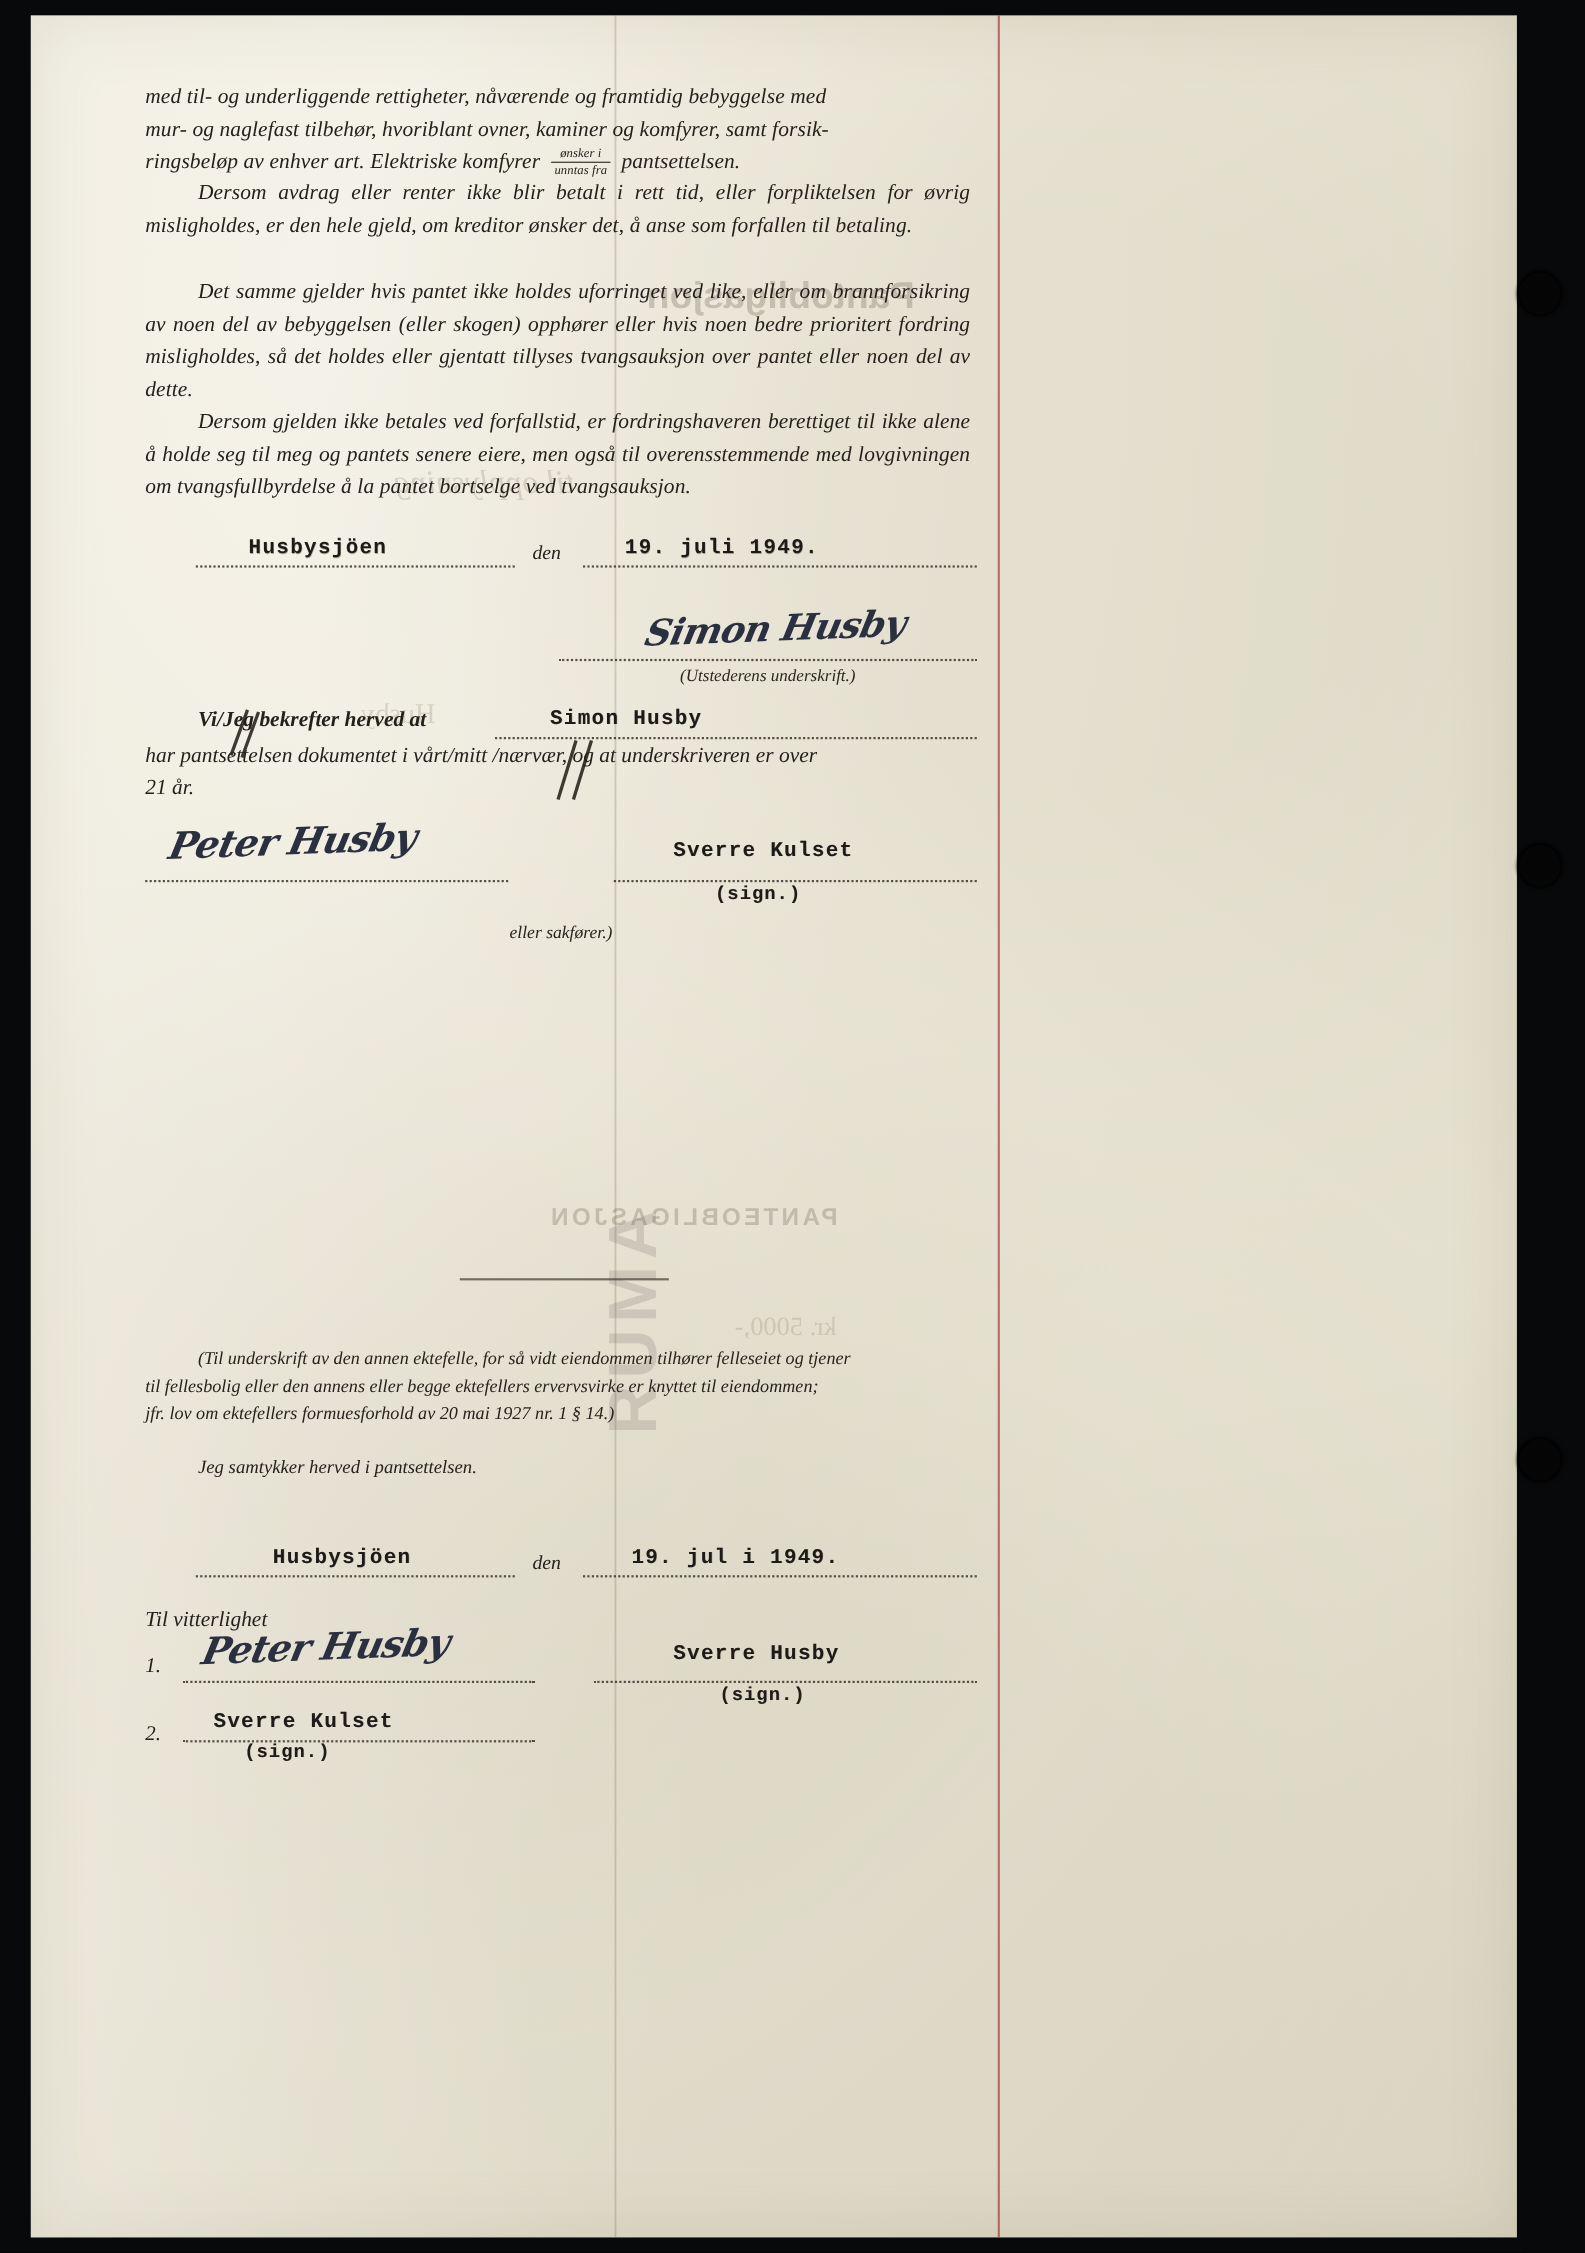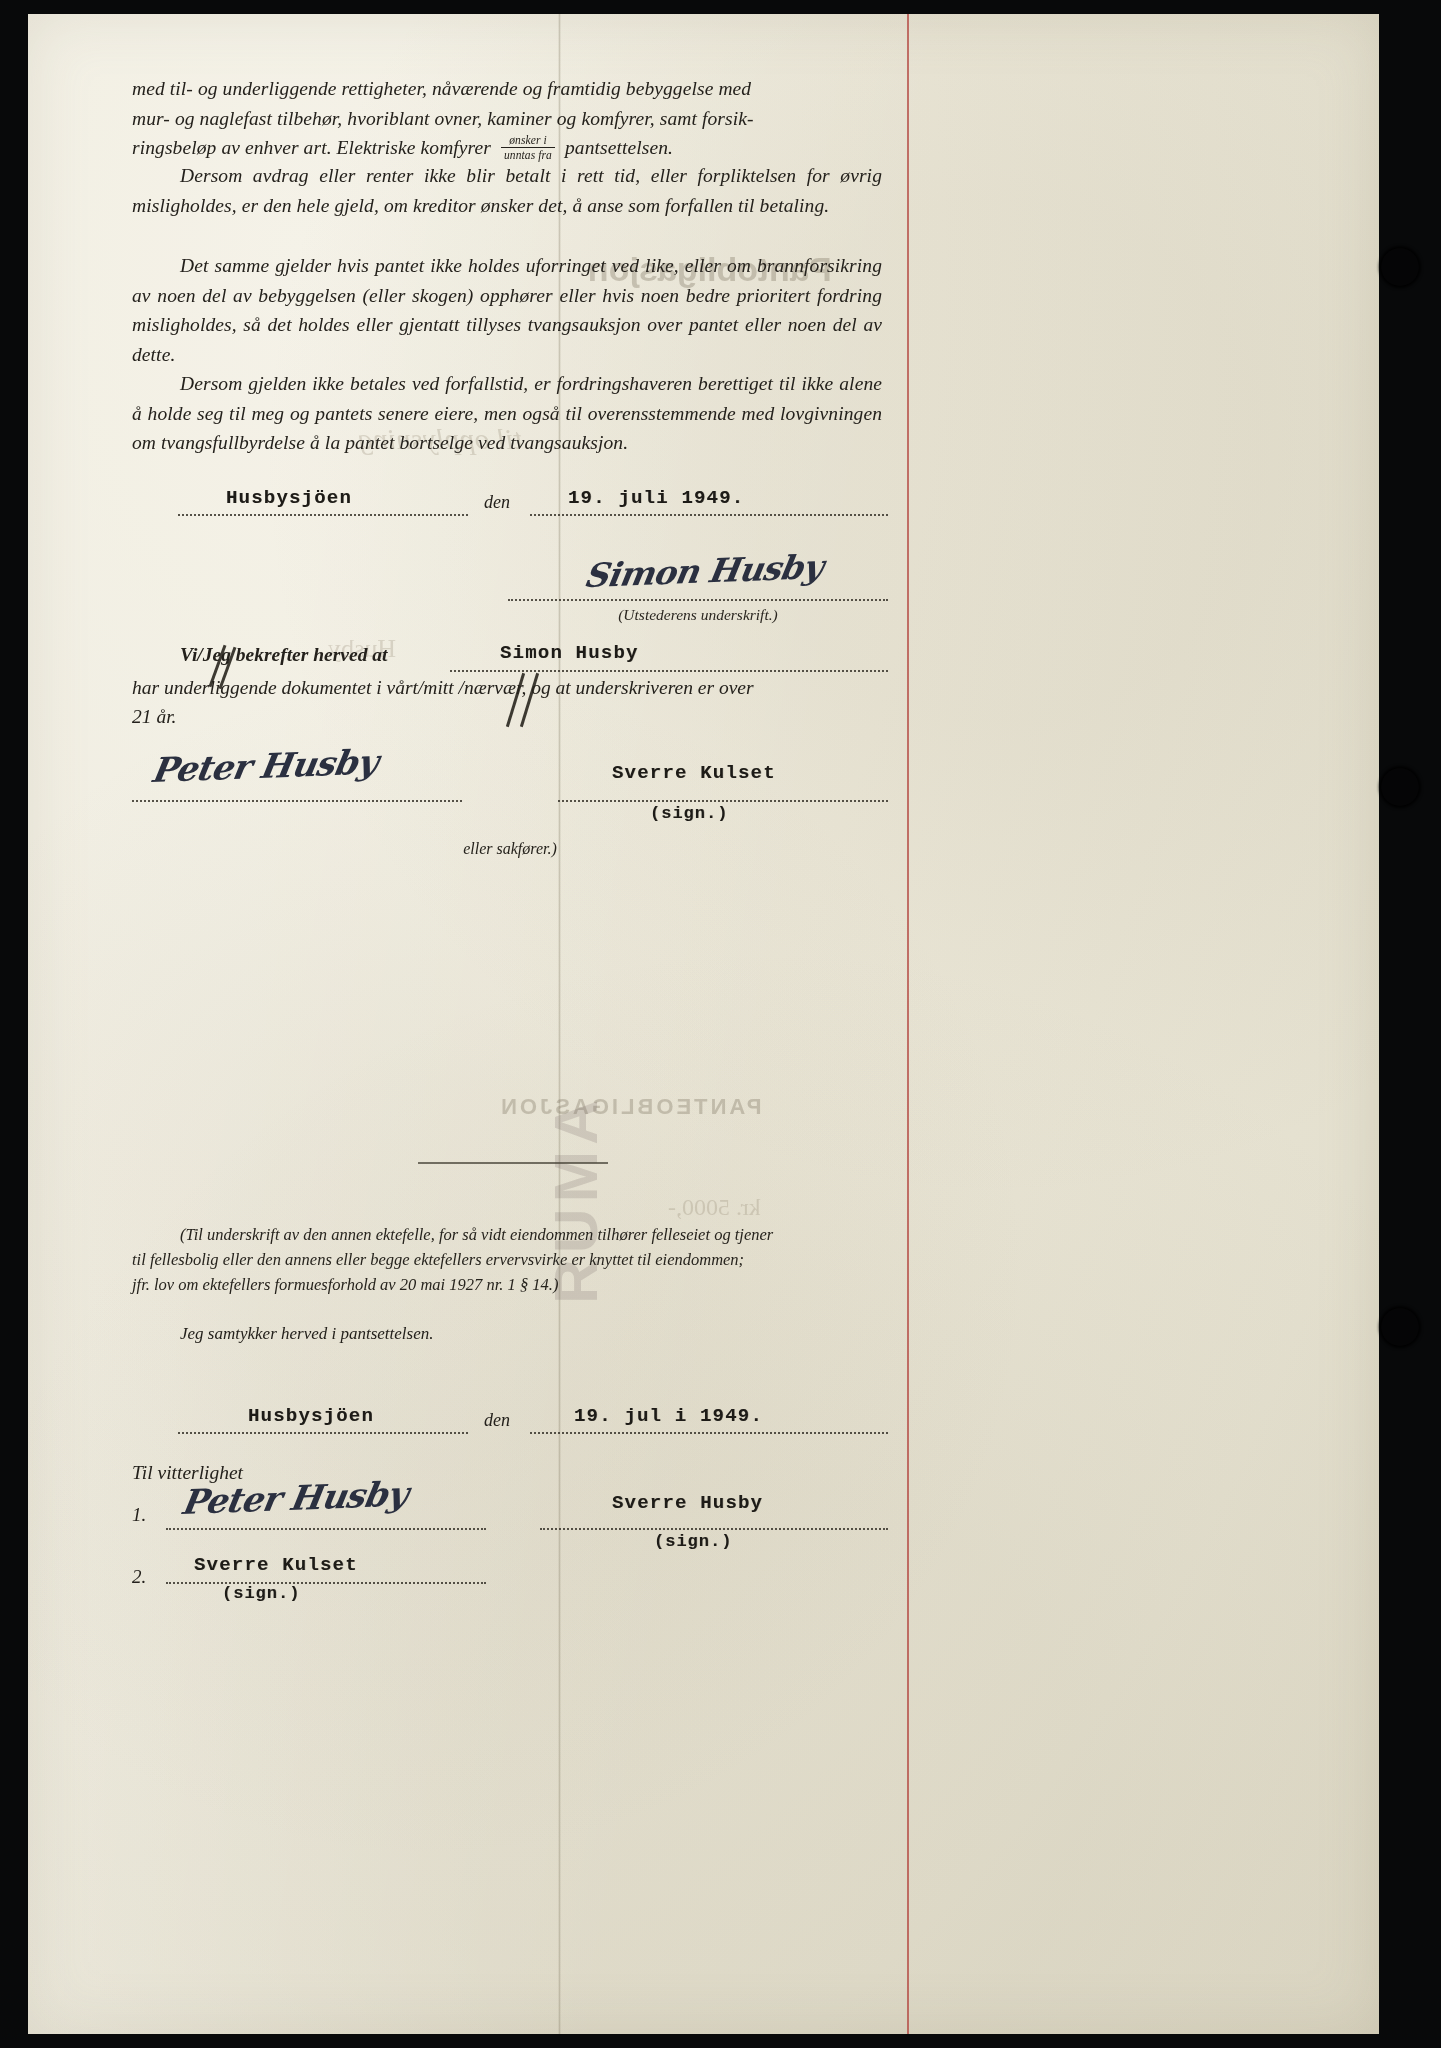--- a/index.html
+++ b/index.html
@@ -153,21 +153,21 @@
     </div>
 
     <div style="position:absolute;left:104px;top:630px;width:756px;height:100px;">
       <div style="position:absolute;left:48px;top:0;font-style:italic;font-size:19.5px;color:#24211c;font-weight:bold;">
         <span>Vi/</span><span>Jeg</span><span> bekrefter herved at</span>
       </div>
       <div class="dots" style="position:absolute;left:318px;top:26px;width:438px;"></div>
       <div class="tw" style="position:absolute;left:368px;top:-2px;">Simon Husby</div>
 
       <div style="position:absolute;left:0;top:33px;font-style:italic;font-size:19.5px;color:#24211c;width:756px;">
-        <span>har underliggende dokumentet i vårt/mi</span><span>tt /</span><span>nærvær,  og at underskriveren er over</span>
+        <span>har pantsettelsen dokumentet i vårt/mi</span><span>tt /</span><span>nærvær,  og at underskriveren er over</span>
       </div>
       <div style="position:absolute;left:0;top:62px;font-style:italic;font-size:19.5px;color:#24211c;">21 år.</div>
     </div>
 
     <div class="strike" style="left:188px;top:630px;width:3px;height:44px;transform:rotate(20deg);"></div>
     <div class="strike" style="left:198px;top:632px;width:3px;height:44px;transform:rotate(20deg);"></div>
     <div class="strike" style="left:486px;top:658px;width:3px;height:56px;transform:rotate(17deg);"></div>
     <div class="strike" style="left:500px;top:658px;width:3px;height:56px;transform:rotate(17deg);"></div>
 
     <div style="position:absolute;left:104px;top:740px;width:756px;height:80px;">

